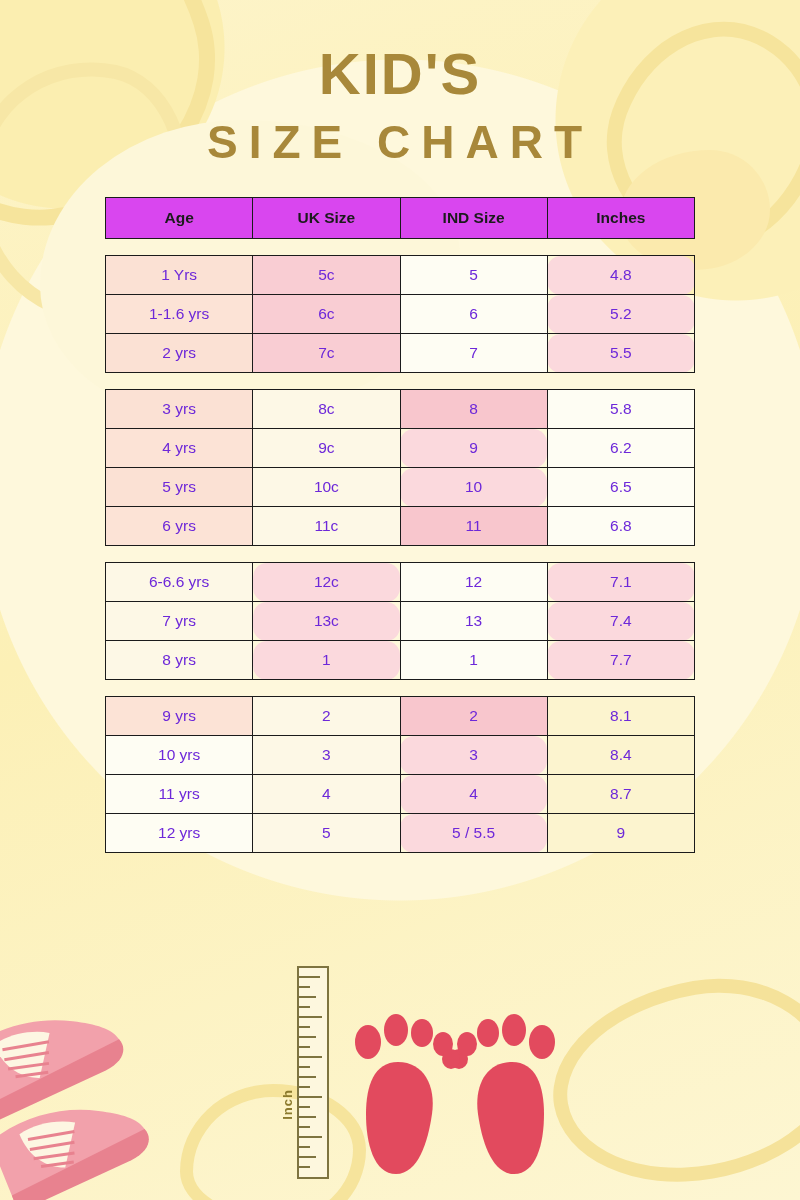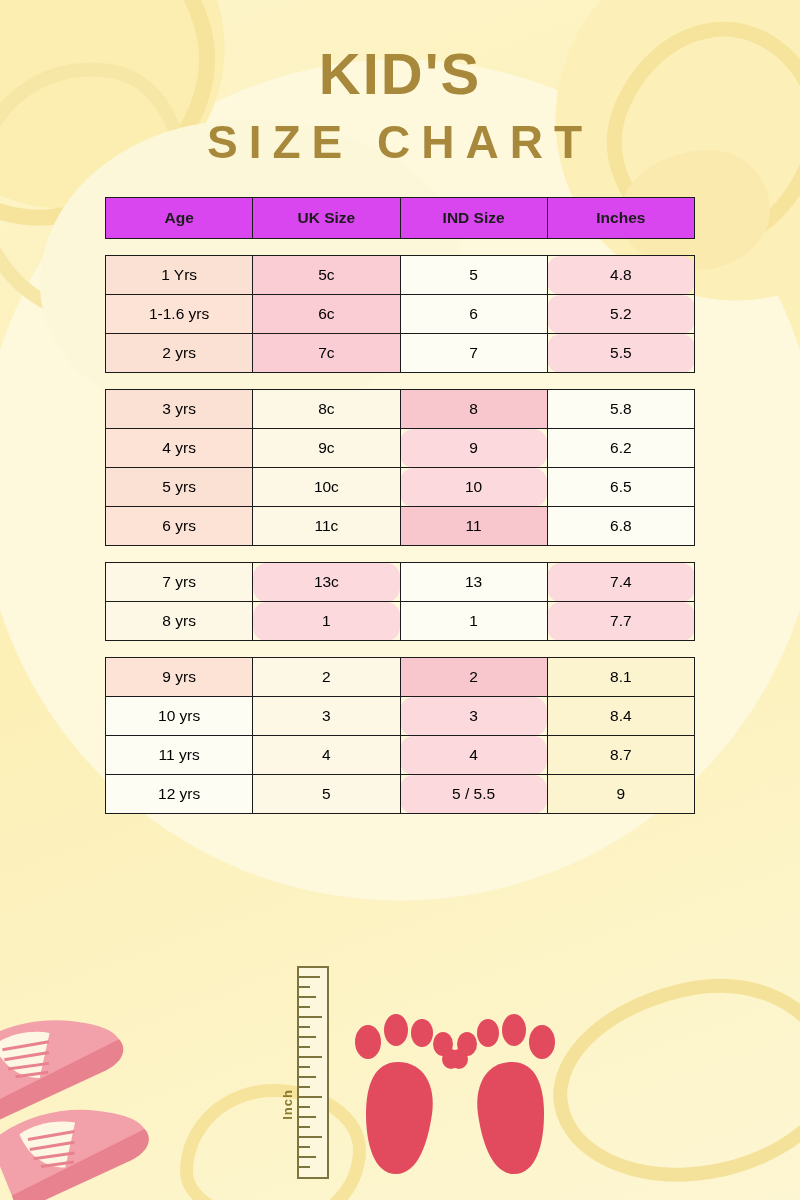--- a/index.html
+++ b/index.html
@@ -114,21 +114,21 @@
   table {
     border-collapse: collapse;
     width: 100%;
     table-layout: fixed;
   }
   td, th {
     border: 1px solid #1b1b1b;
     height: 38px;
     text-align: center;
     font-size: 15.5px;
-    color: #000000;
+    color: #6d28d9;
     font-weight: normal;
     padding: 0;
   }
   .header-table th {
     background: #d946ef;
     font-weight: bold;
     font-size: 15.5px;
     color: #1b1b1b;
     height: 40px;
   }
@@ -259,20 +259,26 @@
         <td class="t-peachlight">6 yrs</td>
         <td class="t-cream">11c</td>
         <td class="t-pink-strong">11</td>
         <td class="t-white">6.8</td>
       </tr>
     </tbody>
       </table>
 
     <table class="grp">
       <tbody>
+          <tr>
+        <td class="t-cream">6-6.6 yrs</td>
+        <td class="t-pinklight">12c</td>
+        <td class="t-white">12</td>
+        <td class="t-pinklight">7.1</td>
+      </tr>
       <tr>
         <td class="t-cream">7 yrs</td>
         <td class="t-pinklight">13c</td>
         <td class="t-white">13</td>
         <td class="t-pinklight">7.4</td>
       </tr>
       <tr>
         <td class="t-cream">8 yrs</td>
         <td class="t-pinklight">1</td>
         <td class="t-white">1</td>

